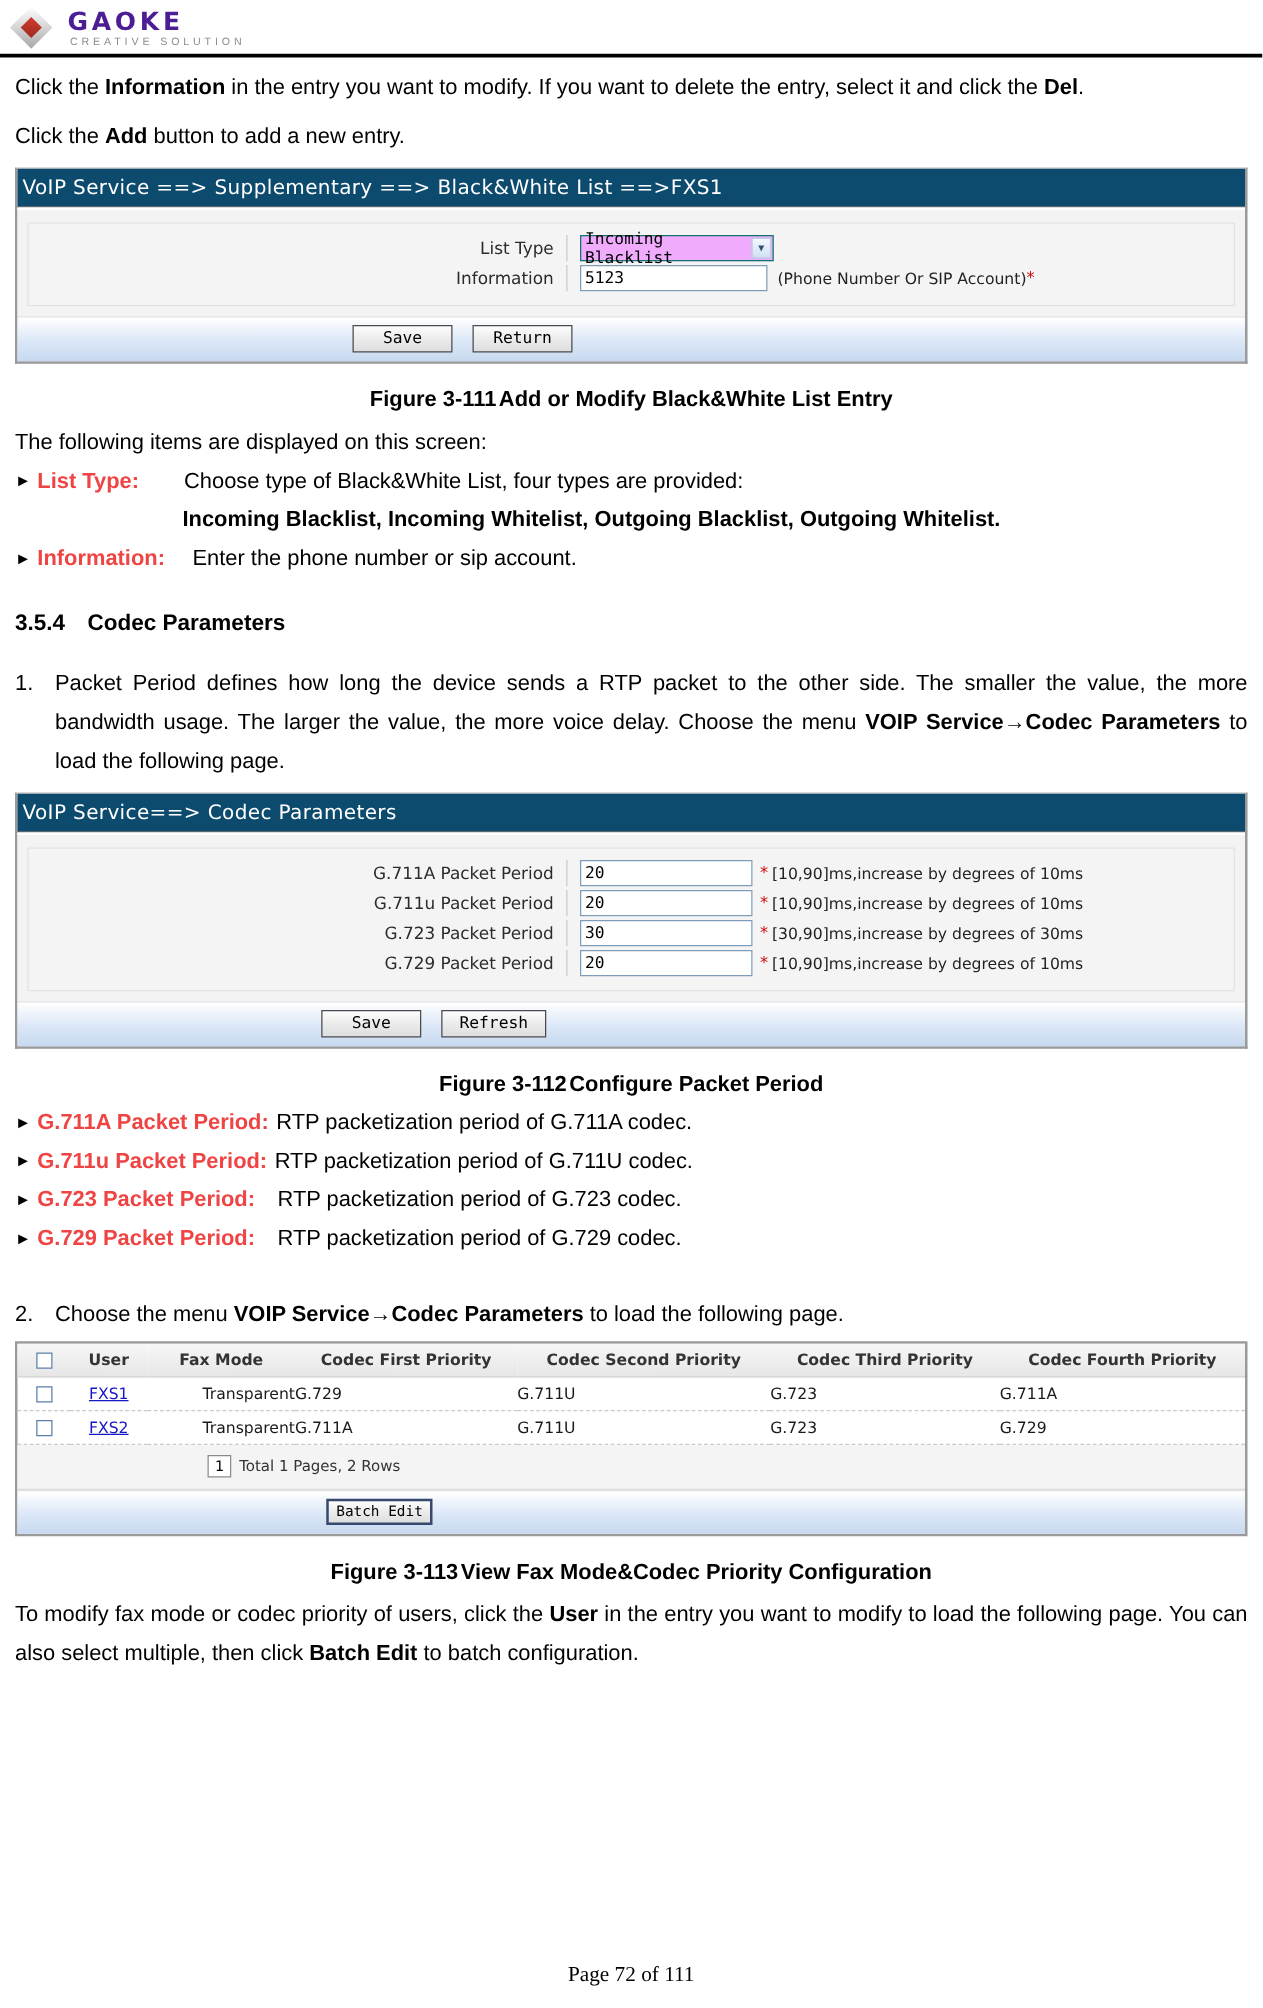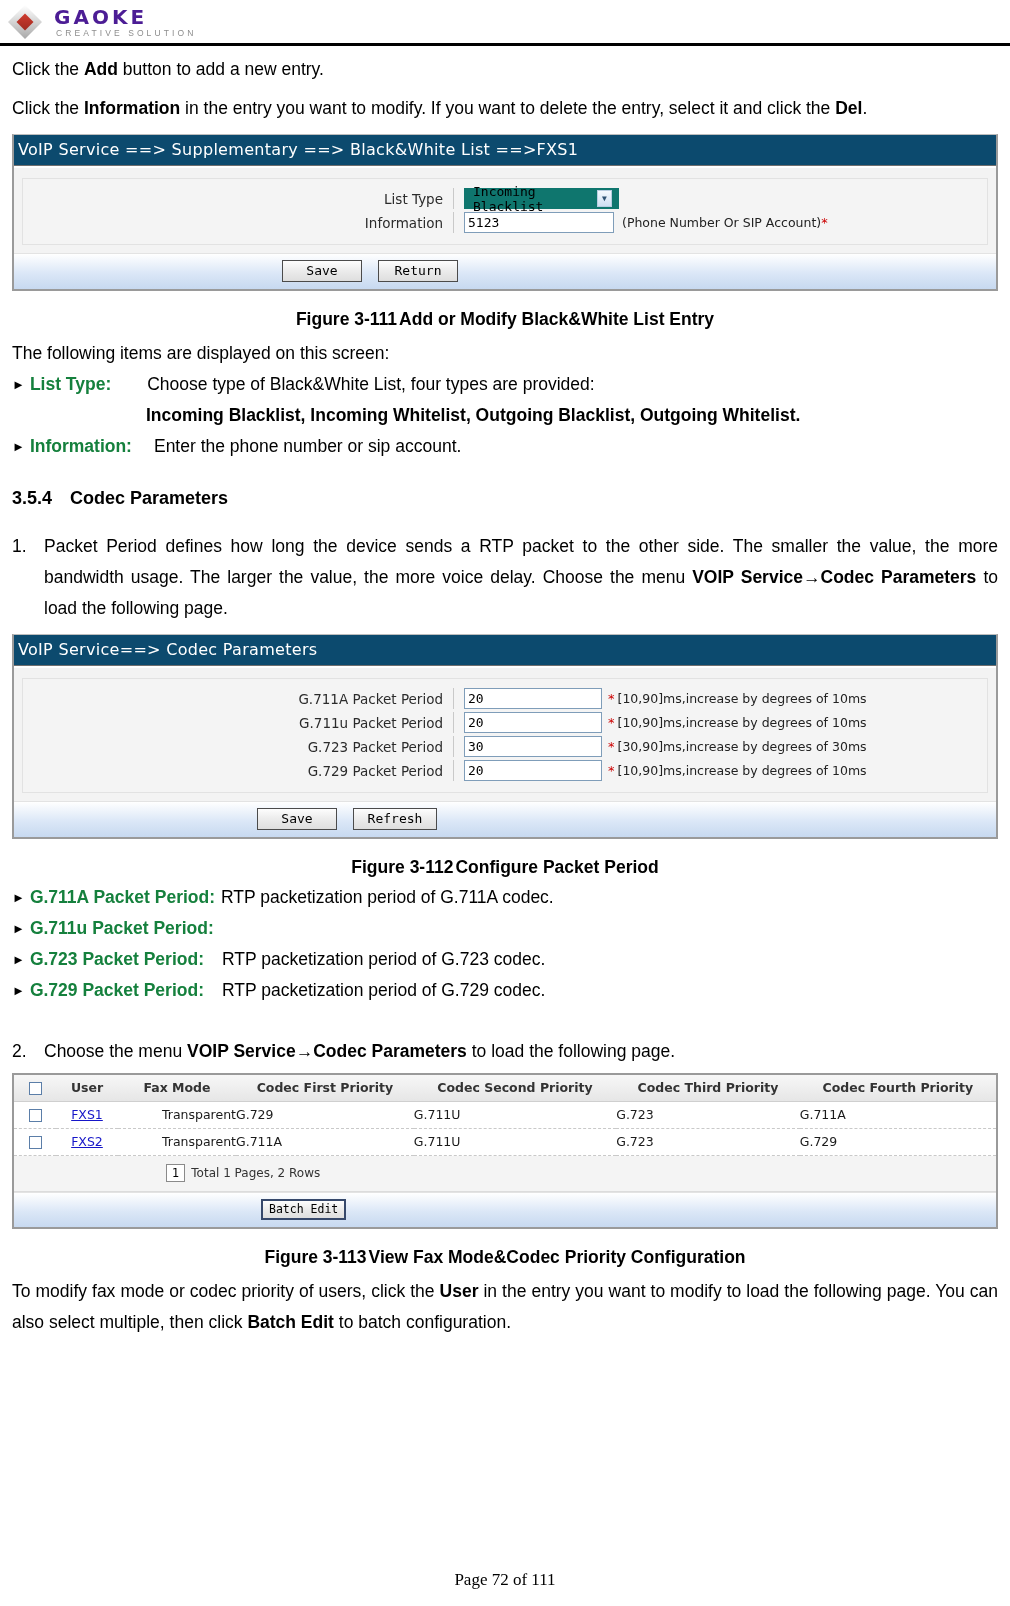--- a/index.html
+++ b/index.html
@@ -108,21 +108,21 @@
     display: flex;
     align-items: flex-start;
   }
   .tri {
     color: #000;
     font-size: 13px;
     line-height: 31px;
     margin-right: 5px;
   }
   .blue-label {
-    color: #15803d;
+    color: #ef4444;
     font-weight: bold;
     white-space: nowrap;
   }
   .bullet-desc { font-weight: normal; }
   .indent-line {
     font-size: 17.5px;
     line-height: 31px;
     font-weight: bold;
     margin: 0 0 0 134px;
   }
@@ -194,22 +194,22 @@
     height: 21px;
     line-height: 19px;
     font-size: 13px;
     font-family: "DejaVu Sans Mono", monospace;
     padding: 0 3px;
     color: #000;
   }
   .txtbox.w1 { width: 150px; }
   .txtbox.w2 { width: 138px; }
   .selbox {
-    border: 6px solid #0f766e;
-    background: #0f766e;
+    border: 1px solid #0f766e;
+    background: #f0abfc;
     height: 21px;
     width: 155px;
     font-size: 13px;
     font-family: "DejaVu Sans Mono", monospace;
     display: flex;
     align-items: center;
     justify-content: space-between;
     padding-left: 3px;
     color: #000;
   }
@@ -340,23 +340,23 @@
     </div>
     <div class="logo-text">
       <span class="logo-word">GAOKE</span>
       <span class="logo-tag">CREATIVE SOLUTION</span>
     </div>
   </div>
 </div>
 
 <div class="content">
 
+  <p class="body"><span>Click the </span><span class="b">Information</span><span> in the entry you want to modify. If you want to delete the entry, select it and click the </span><span class="b">Del</span><span>.</span></p>
+
   <p class="body"><span>Click the </span><span class="b">Add</span><span> button to add a new entry.</span></p>
-
-  <p class="body"><span>Click the </span><span class="b">Information</span><span> in the entry you want to modify. If you want to delete the entry, select it and click the </span><span class="b">Del</span><span>.</span></p>
 
   <div class="shot">
     <div class="shot-title">VoIP Service ==&gt; Supplementary ==&gt; Black&amp;White List ==&gt;FXS1</div>
     <div class="shot-body">
       <div class="form-box">
 
         <div class="frow">
           <div class="flabel">List Type</div>
           <div class="fsep"></div>
           <div class="selbox">
@@ -453,20 +453,21 @@
   <div class="fig-caption"><span class="figno">Figure 3-112</span><span>Configure Packet Period</span></div>
 
   <div class="bullet-line">
     <span class="tri">►</span>
     <span class="blue-label">G.711A Packet Period:</span>
     <span class="bullet-desc" style="margin-left:6px;">RTP packetization period of G.711A codec.</span>
   </div>
   <div class="bullet-line">
     <span class="tri">►</span>
     <span class="blue-label">G.711u Packet Period:</span>
+    <span class="bullet-desc" style="margin-left:6px;">RTP packetization period of G.711U codec.</span>
   </div>
   <div class="bullet-line">
     <span class="tri">►</span>
     <span class="blue-label">G.723 Packet Period:</span>
     <span class="bullet-desc" style="margin-left:18px;">RTP packetization period of G.723 codec.</span>
   </div>
   <div class="bullet-line">
     <span class="tri">►</span>
     <span class="blue-label">G.729 Packet Period:</span>
     <span class="bullet-desc" style="margin-left:18px;">RTP packetization period of G.729 codec.</span>

